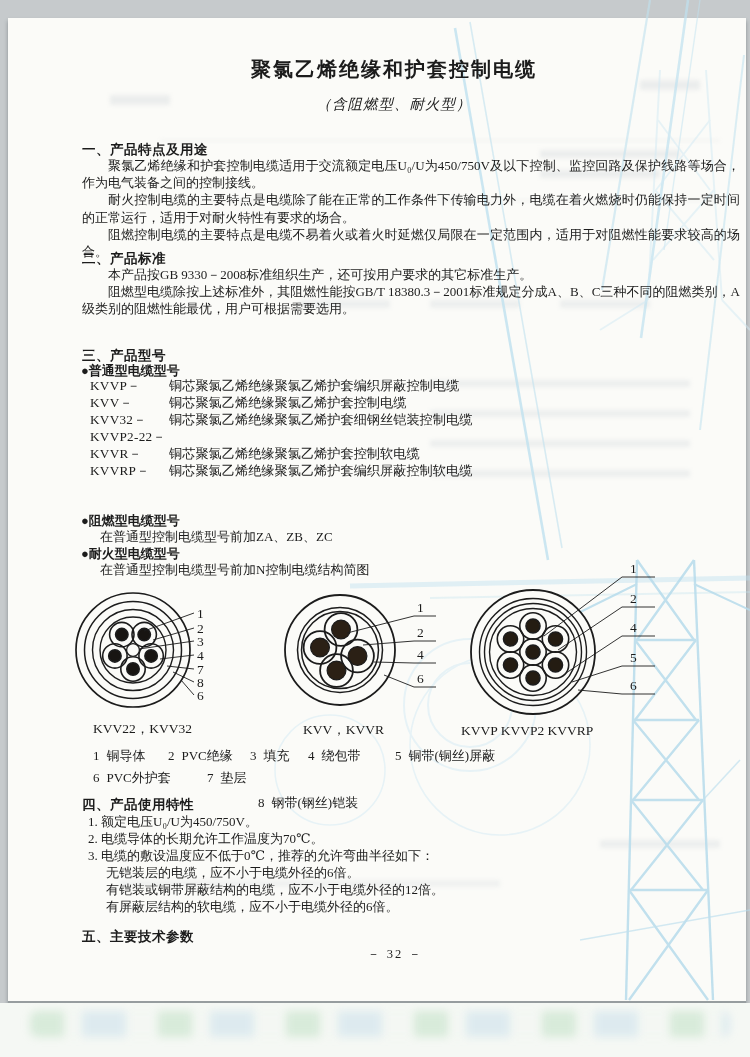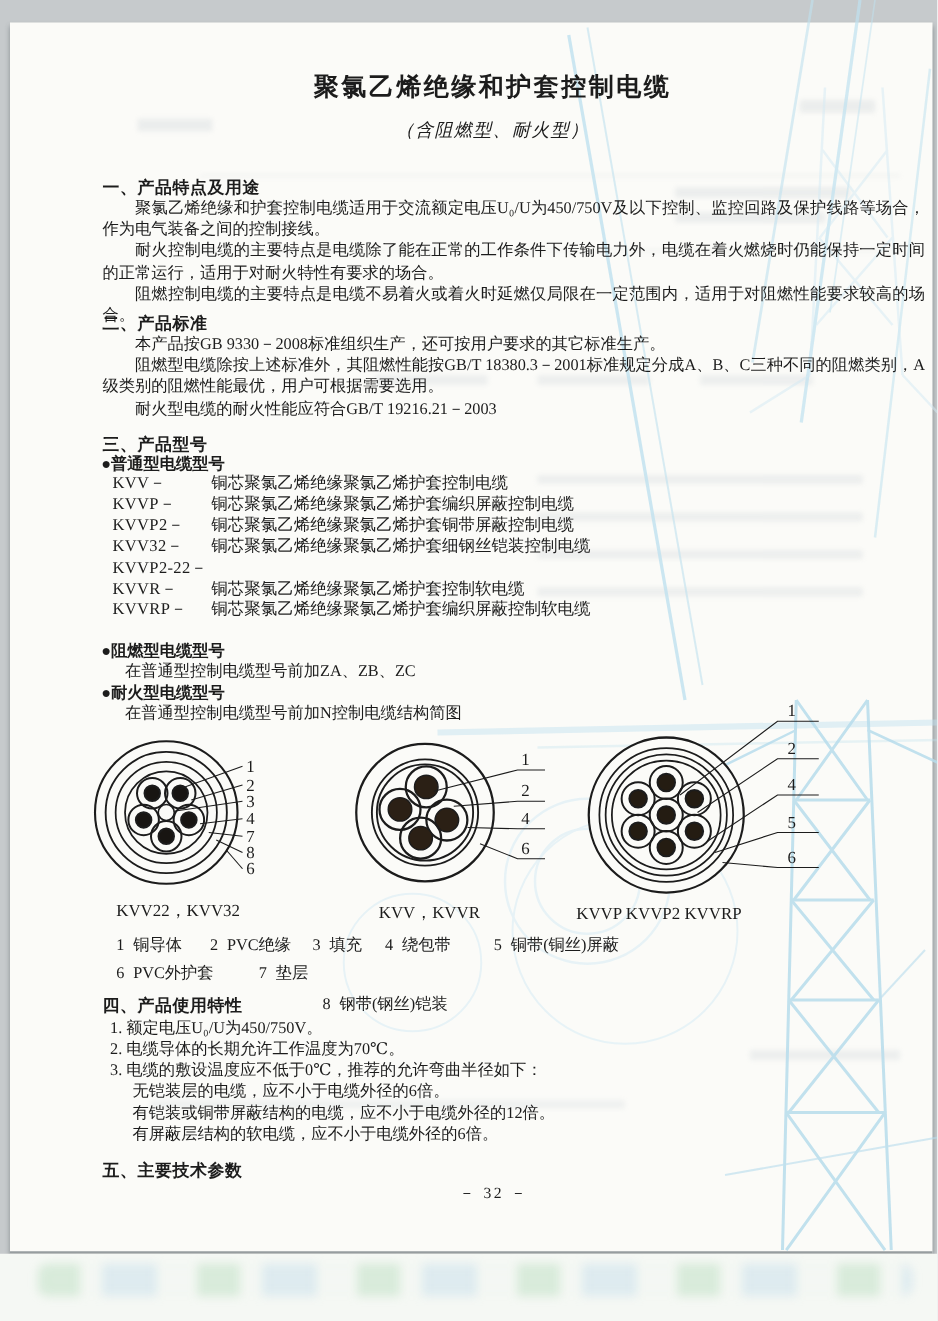--- a/index.html
+++ b/index.html
@@ -145,38 +145,33 @@
   <div class="abs para-block" style="left:82px;top:157px;">
     <p>聚氯乙烯绝缘和护套控制电缆适用于交流额定电压U₀/U为450/750V及以下控制、监控回路及保护线路等场合，作为电气装备之间的控制接线。</p>
     <p>耐火控制电缆的主要特点是电缆除了能在正常的工作条件下传输电力外，电缆在着火燃烧时仍能保持一定时间的正常运行，适用于对耐火特性有要求的场合。</p>
     <p>阻燃控制电缆的主要特点是电缆不易着火或着火时延燃仅局限在一定范围内，适用于对阻燃性能要求较高的场合。</p>
   </div>
 
   <div class="abs heading" style="left:82px;top:250px;">二、产品标准</div>
   <div class="abs para-block" style="left:82px;top:266px;">
     <p>本产品按GB 9330－2008标准组织生产，还可按用户要求的其它标准生产。</p>
     <p>阻燃型电缆除按上述标准外，其阻燃性能按GB/T 18380.3－2001标准规定分成A、B、C三种不同的阻燃类别，A级类别的阻燃性能最优，用户可根据需要选用。</p>
-    <p>耐火型电缆的耐火性能应符合GB/T 19216.21－2003</p>
   </div>
 
   <div class="abs heading" style="left:82px;top:347px;">三、产品型号</div>
   <div class="abs bullet-line" style="left:81px;top:362px;">●普通型电缆型号</div>
 
   <div class="abs model-list" style="left:90px;top:378px;">
     <div class="model-row">
+        <span class="model-code">KVVP－</span>
+        <span class="model-desc">铜芯聚氯乙烯绝缘聚氯乙烯护套编织屏蔽控制电缆</span>
+      </div>
+    <div class="model-row">
         <span class="model-code">KVV－</span>
         <span class="model-desc">铜芯聚氯乙烯绝缘聚氯乙烯护套控制电缆</span>
-      </div>
-    <div class="model-row">
-        <span class="model-code">KVVP－</span>
-        <span class="model-desc">铜芯聚氯乙烯绝缘聚氯乙烯护套编织屏蔽控制电缆</span>
-      </div>
-    <div class="model-row">
-        <span class="model-code">KVVP2－</span>
-        <span class="model-desc">铜芯聚氯乙烯绝缘聚氯乙烯护套铜带屏蔽控制电缆</span>
       </div>
     <div class="model-row">
         <span class="model-code">KVV32－</span>
         <span class="model-desc">铜芯聚氯乙烯绝缘聚氯乙烯护套细钢丝铠装控制电缆</span>
       </div>
     <div class="model-row">
         <span class="model-code">KVVP2-22－</span>
       </div>
     <div class="model-row">
         <span class="model-code">KVVR－</span>

